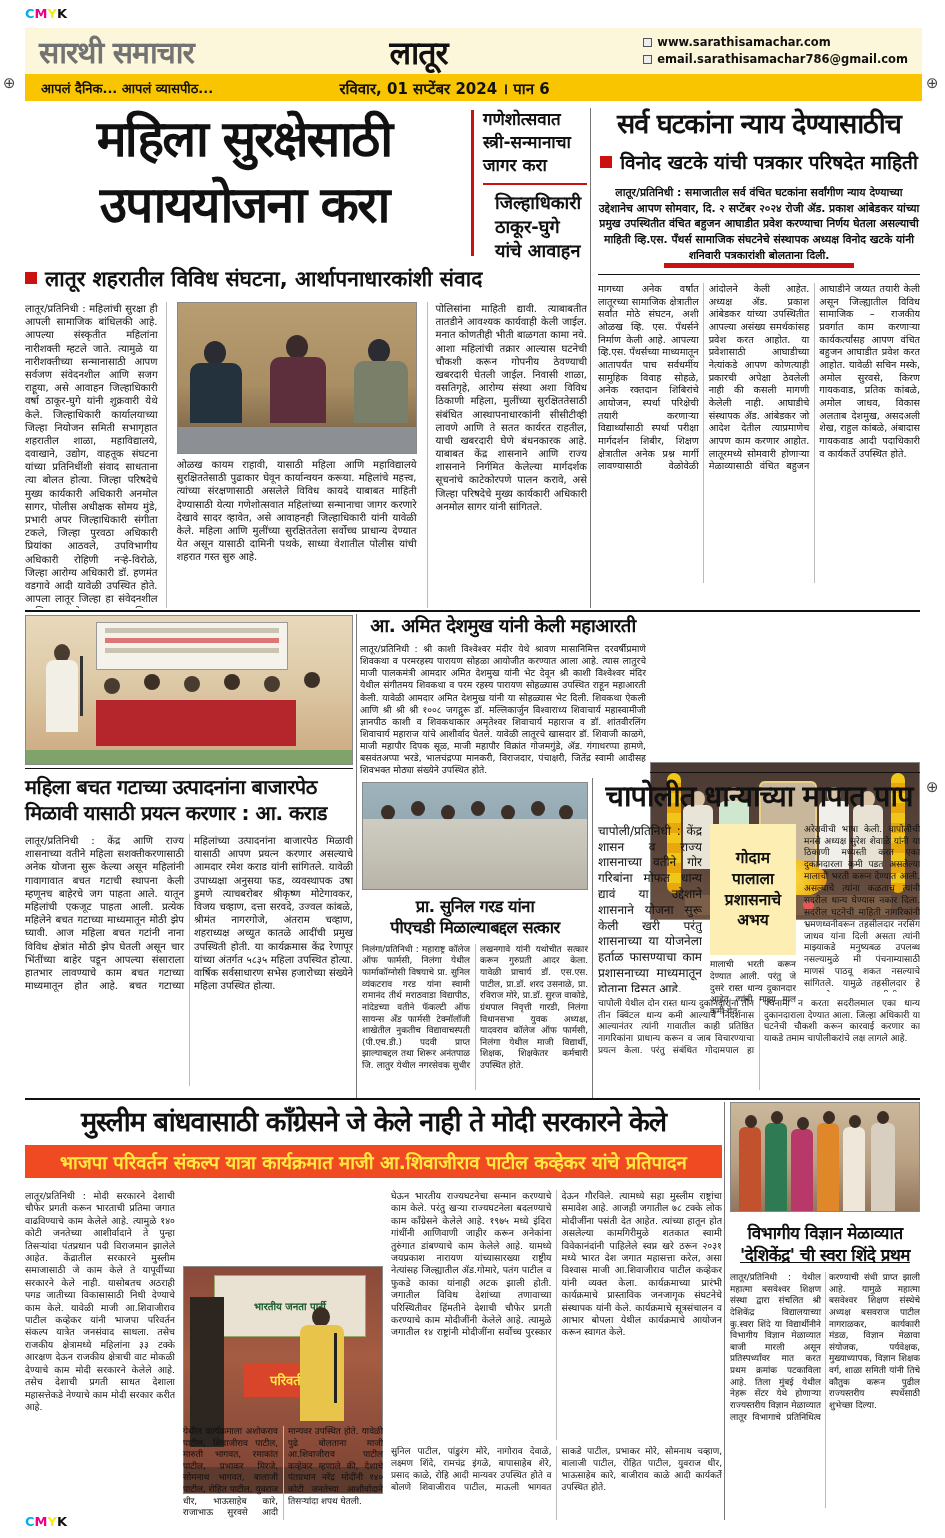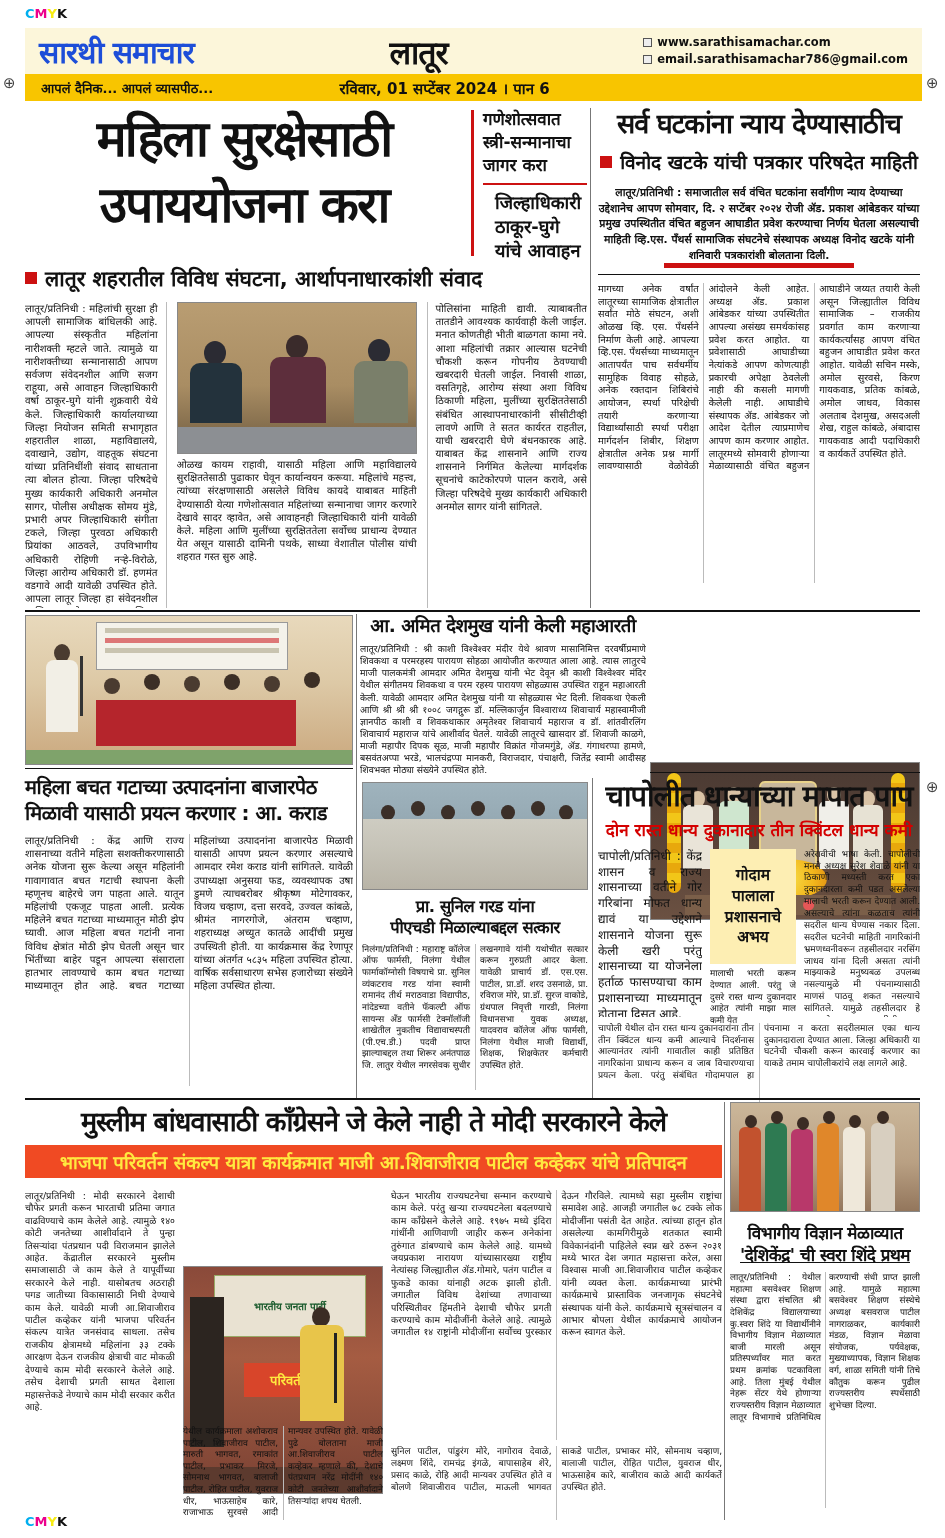--- a/index.html
+++ b/index.html
@@ -4,21 +4,21 @@
 <style>
   html,body{margin:0;padding:0;background:#e9e7e2;}
   #page{position:relative;width:945px;height:1538px;background:#ffffff;margin:0 auto;
         font-family:"DejaVu Sans",sans-serif;color:#111;overflow:hidden;}
   .abs{position:absolute;}
   .reg{color:#444;font-size:15px;line-height:1;}
   .cmyk{font-size:13px;font-weight:bold;letter-spacing:0;}
   .cmyk .c{color:#00aeef}.cmyk .m{color:#ec008c}.cmyk .y{color:#f7ec13}.cmyk .k{color:#111}
   
   .mast-band{background:#fcf6da;display:flex;align-items:center;justify-content:space-between;padding:0 14px;box-sizing:border-box;}
-  .mast-title{color:#1d4ed8;font-size:30px;font-weight:900;letter-spacing:-1px;}
+  .mast-title{color:#737373;font-size:30px;font-weight:900;letter-spacing:-1px;}
   .mast-city{font-size:32px;font-weight:900;letter-spacing:-1px;}
   .mast-contact{font-size:11.5px;font-weight:700;line-height:1.5;text-align:left;}
   .mini-sq{display:inline-block;width:7px;height:7px;border:1px solid #555;margin-right:5px;vertical-align:middle;background:#eee;}
   .date-band{background:#f8c500;display:flex;align-items:center;justify-content:space-between;padding:0 16px;box-sizing:border-box;}
   .tagline{font-size:13px;font-weight:700;}
   .dateline{font-size:15px;font-weight:800;}
   .date-spacer{width:230px;}
   
   .h-huge{font-weight:900;font-size:50px;line-height:1.32;letter-spacing:-2px;text-align:center;}
   .h-big{font-weight:900;font-size:27px;line-height:1.3;text-align:center;letter-spacing:-1px;}
@@ -29,21 +29,21 @@
   .cols2{column-count:2;column-gap:10px;column-rule:1px solid #bbb;}
   .cols3{column-count:3;column-gap:10px;column-rule:1px solid #bbb;}
   .hr-k{background:#111;}
   .vr{background:#777;width:1px;}
   .photo{position:relative;overflow:hidden;border:1px solid #888;box-sizing:border-box;}
   .fig{position:absolute;}
   .head-c{border-radius:50%;position:absolute;}
   .kicker1{font-size:17px;line-height:1.35;font-weight:600;}
   .kicker2{font-size:18px;line-height:1.35;font-weight:800;margin-left:12px;}
   .red-banner{background:#f04a23;color:#ffe93f;font-weight:800;font-size:18.5px;display:flex;align-items:center;justify-content:center;}
-  .ybox{background:#fdeeb3;text-align:center;font-weight:800;font-size:15.5px;line-height:1.35;padding:16px 4px;box-sizing:border-box;}
+  .ybox{background:#fdeeb3;text-align:center;font-weight:800;font-size:15.5px;line-height:1.35;padding:24px 4px;box-sizing:border-box;}
   .intro-c{font-size:10.8px;font-weight:600;text-align:center;line-height:1.45;}
 </style>
 </head>
 <body>
 
 <div id="page">
 
   <div class="abs cmyk" style="left:25px;top:6px;"><span class="c">C</span><span class="m">M</span><span class="y">Y</span><span class="k">K</span></div>
   <div class="abs reg" style="left:3px;top:76px;">⊕</div>
   <div class="abs reg" style="left:926px;top:76px;">⊕</div>
@@ -175,21 +175,20 @@
       <div class="fig head-c" style="left:196px;top:22px;width:14px;height:15px;background:#3b2f28;"></div>
       <div class="fig" style="left:0;top:36px;width:226px;height:72px;background:linear-gradient(180deg,#d8d2c4 0%,#c4bcab 100%);opacity:0.85;"></div>
     </div>
     <div class="h-mid" style="font-size:16.5px;text-align:center;margin-top:6px;">प्रा. सुनिल गरड यांना</div>
     <div class="h-mid" style="font-size:16.5px;text-align:center;">पीएचडी मिळाल्याबद्दल सत्कार</div>
     <div class="body-txt cols2" style="height:146px;margin-top:5px;font-size:8.8px;">निलंगा/प्रतिनिधी : महाराष्ट्र कॉलेज ऑफ फार्मसी, निलंगा येथील फार्माकॉग्नोसी विषयाचे प्रा. सुनिल व्यंकटराव गरड यांना स्वामी रामानंद तीर्थ मराठवाडा विद्यापीठ, नांदेडच्या वतीने फॅकल्टी ऑफ सायन्स अँड फार्मसी टेक्नॉलॉजी शाखेतील नुकतीच विद्यावाचस्पती (पी.एच.डी.) पदवी प्राप्त झाल्याबद्दल तथा शिरूर अनंतपाळ जि. लातुर येथील नगरसेवक सुधीर लखनगावे यांनी यथोचीत सत्कार करून गुरुप्रती आदर केला. यावेळी प्राचार्य डॉ. एस.एस. पाटील, प्रा.डॉ. शरद उसनाळे, प्रा. रविराज मोरे, प्रा.डॉ. सुरज वाकोडे, ग्रंथपाल निवृत्ती गारडी, निलंगा विधानसभा युवक अध्यक्ष, यादवराव कॉलेज ऑफ फार्मसी, निलंगा येथील माजी विद्यार्थी, शिक्षक, शिक्षकेतर कर्मचारी उपस्थित होते.</div>
   </div>
 
   <div class="abs" style="left:598px;top:778px;width:322px;height:322px;">
     <div class="h-big" style="font-size:29px;">चापोलीत धान्याच्या मापात पाप</div>
-    <div style="color:#d40000;font-weight:800;font-size:17px;text-align:center;margin-top:2px;">दोन रास्त धान्य दुकानादार तीन क्विंटल धान्य कमी</div>
     <div style="display:flex;gap:8px;margin-top:8px;height:168px;">
       <div class="body-txt" style="width:104px;height:168px;font-size:12px;">चापोली/प्रतिनिधी : केंद्र शासन व राज्य शासनाच्या वतीने गोर गरिबांना मोफत धान्य द्यावं या उद्देशाने शासनाने योजना सुरू केली खरी परंतु शासनाच्या या योजनेला हर्ताळ फासण्याचा काम प्रशासनाच्या माध्यमातून होताना दिसत आहे.</div>
       <div style="width:86px;">
         <div class="ybox">गोदाम पालाला प्रशासनाचे अभय</div>
         <div class="body-txt" style="height:60px;font-size:8.8px;margin-top:4px;">मालाची भरती करून देण्यात आली. परंतु जे दुसरे रास्त धान्य दुकानदार आहेत त्यांनी माझा माल कमी येत</div>
       </div>
       <div class="body-txt" style="width:116px;height:168px;font-size:9px;">अरेरावीची भाषा केली. चापोलीची मनसे अध्यक्ष सुरेश शेवाळे यांनी या ठिकाणी मध्यस्ती करत एका दुकानदारला कमी पडत असलेल्या मालाची भरती करून देण्यात आली. असल्याचे त्यांना कळताच त्यांनी सदरील धान्य घेण्यास नकार दिला. सदरील घटनेची माहिती नागरिकांनी भ्रमणध्वनीवरून तहसीलदार नरसिंग जाधव यांना दिली असता त्यांनी माझ्याकडे मनुष्यबळ उपलब्ध नसल्यामुळे मी पंचनाम्यासाठी माणसं पाठवू शकत नसल्याचे सांगितले. यामुळे तहसीलदार हे सुद्धा गोदाम पालाला पाठीशी घालत आहेत का असा प्रश्न नागरिकांना पडत आहे.</div>
     </div>
     <div class="body-txt cols2" style="height:92px;margin-top:6px;font-size:9px;">चापोली येथील दोन रास्त धान्य दुकानदारांना तीन तीन क्विंटल धान्य कमी आल्याचे निदर्शनास आल्यानंतर त्यांनी गावातील काही प्रतिष्ठित नागरिकांना प्राधान्य करून व जाब विचारण्याचा प्रयत्न केला. परंतु संबंधित गोदामपाल हा पंचनामा न करता सदरीलमाल एका धान्य दुकानदाराला देण्यात आला. जिल्हा अधिकारी या घटनेची चौकशी करून कारवाई करणार का याकडे तमाम चापोलीकरांचे लक्ष लागले आहे.</div>
   </div>

